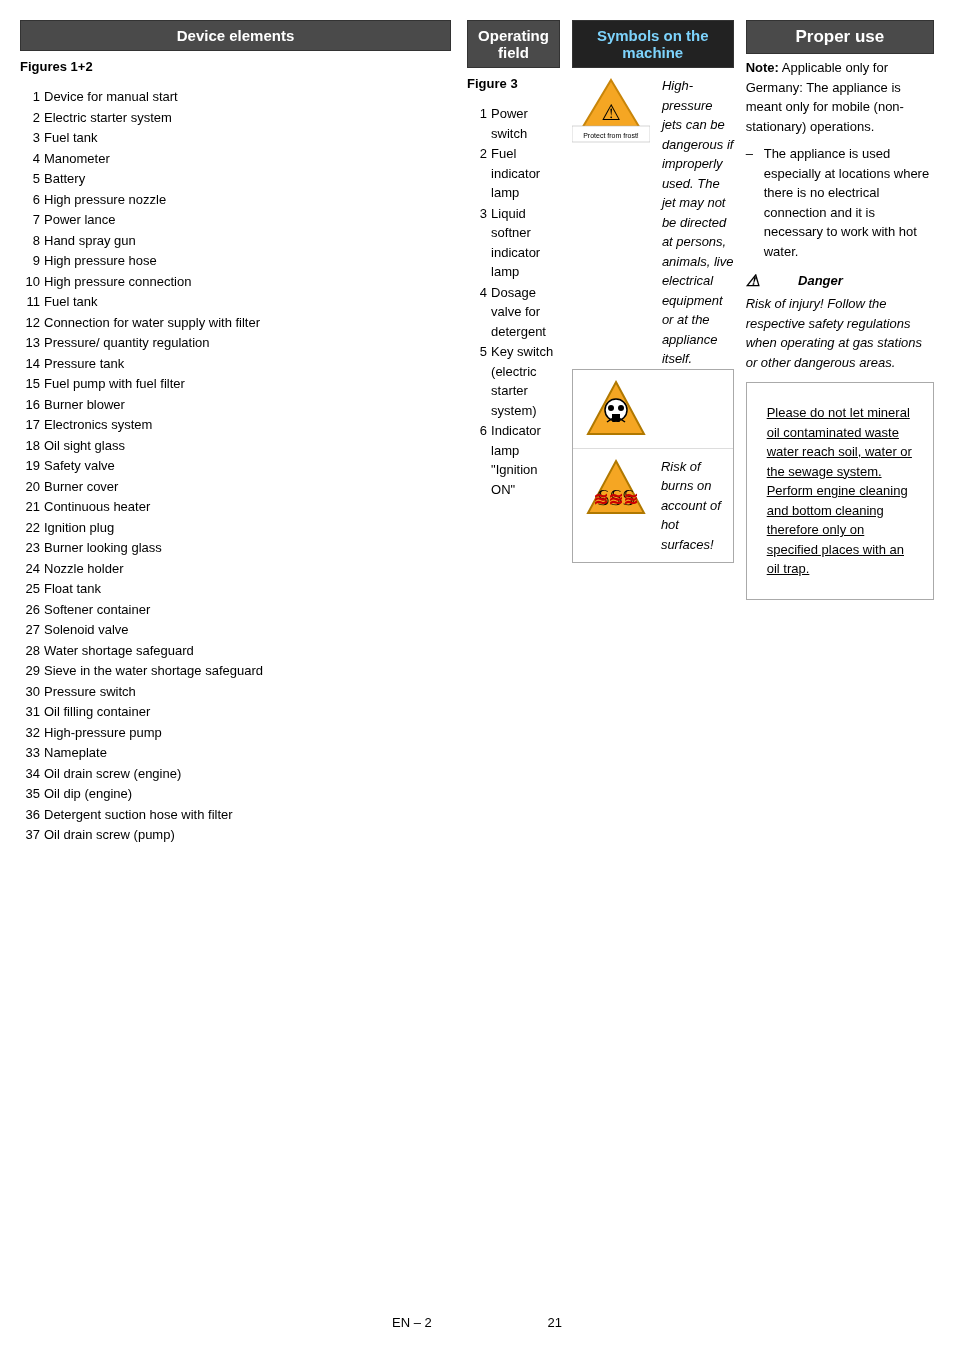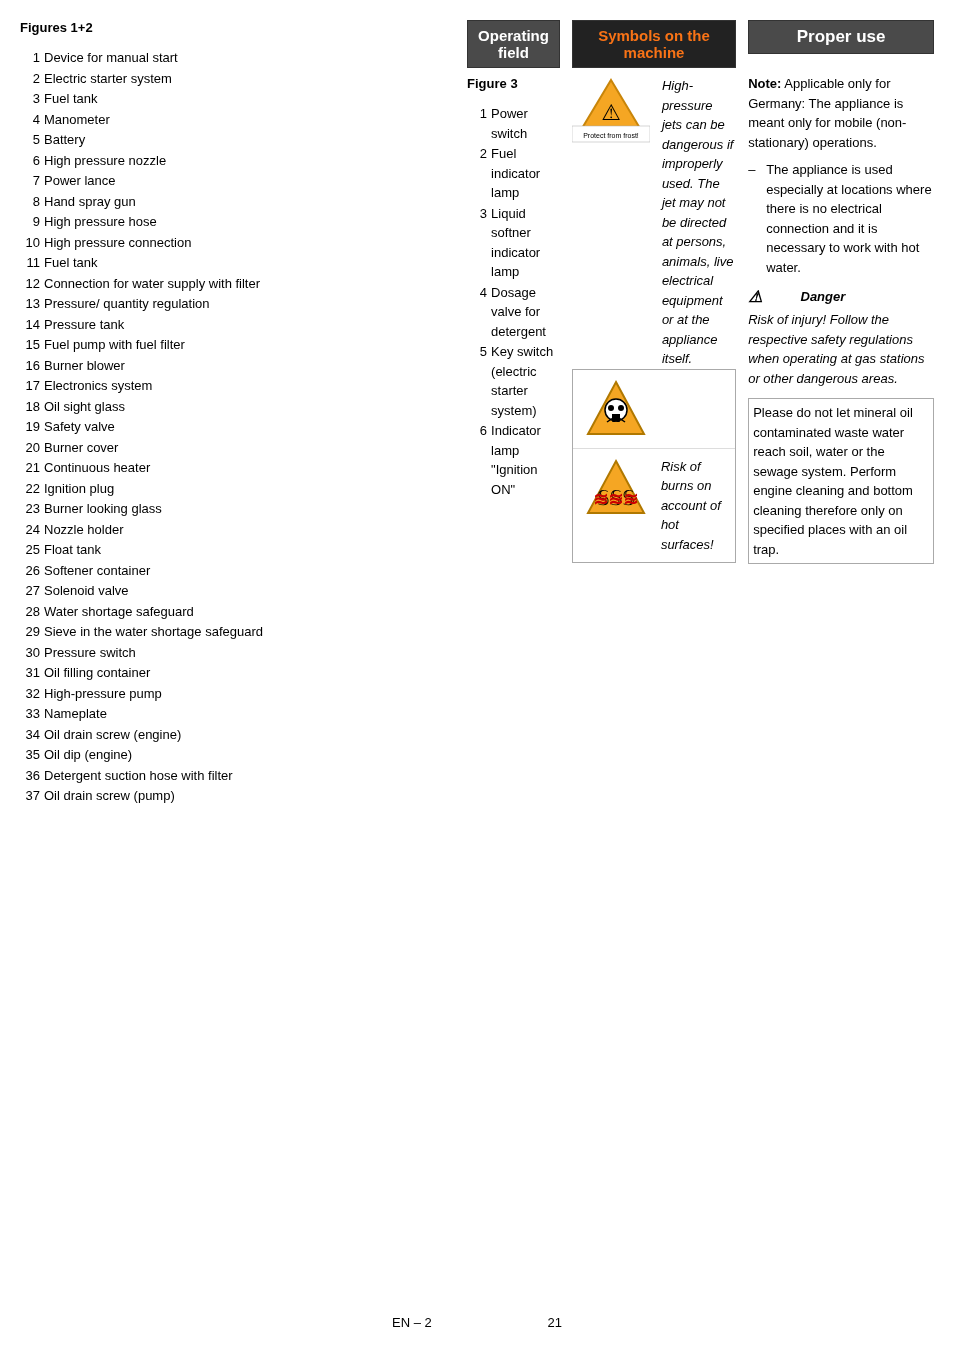--- a/index.html
+++ b/index.html
@@ -36,21 +36,21 @@
       color: #fff;
       font-weight: bold;
       font-size: 15px;
       text-align: center;
       padding: 6px 10px;
       border: 1px solid #333;
       margin-bottom: 8px;
     }
     .section-header-dark {
       background: #222;
-      color: #f97316;
+      color: #7dd3fc;
       font-weight: bold;
       font-size: 15px;
       text-align: center;
       padding: 6px 10px;
       border: 1px solid #333;
       margin-bottom: 8px;
     }
     .sub-header {
       font-weight: bold;
       font-size: 13px;
@@ -102,21 +102,21 @@
       line-height: 1.5;
     }
     .proper-use-header {
       background: #4a4a4a;
       color: #fff;
       font-weight: bold;
       font-size: 17px;
       text-align: center;
       padding: 6px 10px;
       border: 1px solid #333;
-      margin-bottom: 20px;
+      margin-bottom: 4px;
     }
     .note-text {
       font-size: 13px;
       line-height: 1.5;
       margin-bottom: 8px;
     }
     .note-text strong {
       font-weight: bold;
     }
     .dash-list {
@@ -145,43 +145,47 @@
       margin-bottom: 4px;
     }
     .danger-text {
       font-style: italic;
       font-size: 13px;
       line-height: 1.5;
       margin-bottom: 10px;
     }
     .info-box {
       border: 1px solid #aaa;
-      padding: 4px;
-      font-size: 13px;
-      line-height: 1.5;
+      padding: 20px;
+      font-size: 13px;
+      line-height: 1.5;
+      text-decoration: underline;
     }
     .page-footer {
       text-align: center;
       font-size: 13px;
       margin-top: 12px;
       padding-top: 6px;
     }
     .top-symbol-container {
       width: 80px;
       height: 70px;
       min-width: 80px;
     }
   </style>
 </head>
 <body>
 
 <div class="page-container">
   <div class="two-col">
 
     <div class="left-col">
+      <div class="section-header">
+        <span>Device elements</span>
+      </div>
       <div class="sub-header">Figures 1+2</div>
       <ul class="numbered-list">
 
       <li>
             <span class="num">1</span>
             <span class="label">Device for manual start</span>
           </li>
           <li>
             <span class="num">2</span>
             <span class="label">Electric starter system</span>

